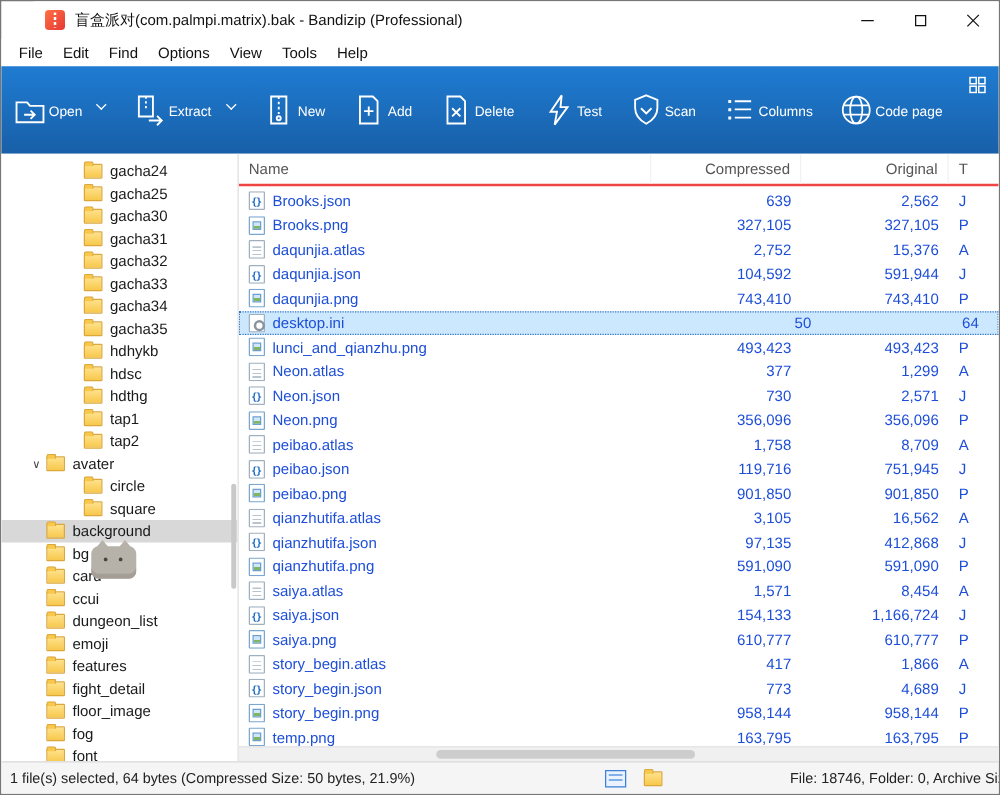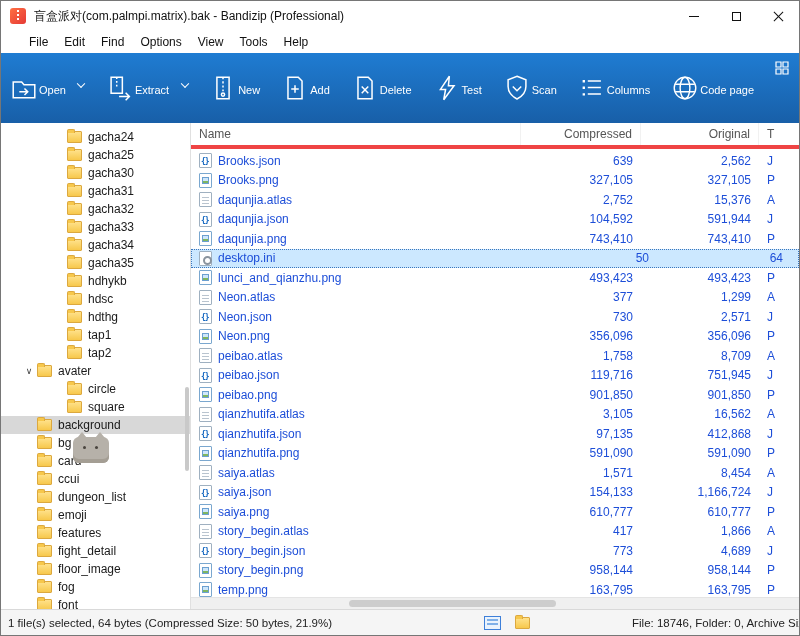--- a/index.html
+++ b/index.html
@@ -1,33 +1,33 @@
 <!DOCTYPE html>
 <html><head>
 <meta charset="utf-8">
 <style>
   * { box-sizing: border-box; margin: 0; padding: 0; }
   body { background:#3a3a3a; font-family:"Liberation Sans", sans-serif; }
   .window { position:relative; width:800px; height:636px; background:#fff; border:1px solid #767676; overflow:hidden; }
 
   
-  .titlebar { height:30px; display:flex; align-items:center; padding-left:9px; background:#fff; }
+  .titlebar { height:30px; display:flex; align-items:center; padding-left:9px; background:#fff;margin-left:26px; }
   .app-icon { width:16px; height:16px; border-radius:3px; background:linear-gradient(135deg,#ff7043,#e53935); position:relative; flex:none; }
   .app-icon::after { content:""; position:absolute; left:7px; top:2px; bottom:2px; width:2px;
       background:repeating-linear-gradient(#fff 0 2px, transparent 2px 4px); }
   .title { font-size:12px; color:#111; margin-left:8px; flex:1; white-space:nowrap; overflow:hidden; }
   .wbtn { width:42px; height:30px; display:flex; align-items:center; justify-content:center; flex:none; }
   .ic-min { width:10px; height:1px; background:#111; }
   .ic-max { width:9px; height:9px; border:1px solid #111; }
   .ic-close { position:relative; width:11px; height:11px; }
   .ic-close::before,.ic-close::after { content:""; position:absolute; left:-1px; top:5px; width:13px; height:1px; background:#111; }
   .ic-close::before { transform:rotate(45deg); } .ic-close::after { transform:rotate(-45deg); }
 
   
-  .menubar { height:22px; display:flex; align-items:center; font-size:12px; color:#111; padding-left:20px; background:#fff; }
+  .menubar { height:22px; display:flex; align-items:center; font-size:12px; color:#111; padding-left:6px; background:#fff; }
   .menu-item { padding:3px 8px; }
 
   
   .toolbar { height:70px; background:linear-gradient(180deg,#1f7cd2,#185fa8); display:flex; align-items:center; padding:0 4px; gap:12px; position:relative; }
   .tbtn { display:flex; flex-direction:row; align-items:center; justify-content:center; min-width:52px; height:64px; color:#fff; padding:0 4px; border-radius:3px; }
   .tbtn svg { display:block; }
   .tlabel { font-size:11px; margin-top:3px; white-space:nowrap; }
   .tchev { width:15px; height:64px; display:flex; align-items:center; justify-content:center; margin-left:-8px; }
   .chev { width:6px; height:6px; border-right:1.4px solid #fff; border-bottom:1.4px solid #fff; transform:rotate(45deg) translate(-3px,-3px); }
   .grid-toggle { position:absolute; top:7px; right:9px; width:16px; height:16px; display:flex; align-items:center; justify-content:center; }
@@ -47,21 +47,21 @@
   .sscroll { position:absolute; right:1px; top:264px; width:4px; height:84px; background:#c9c9c9; border-radius:2px; }
 
   
   .cat { position:absolute; left:72px; top:314px; width:36px; height:26px; background:#b6b1a9; border-radius:6px; box-shadow:inset 0 -4px 0 #a49e94; z-index:5; }
   .cat::before,.cat::after { content:""; position:absolute; top:-5px; border-left:5px solid transparent; border-right:5px solid transparent; border-bottom:6px solid #b6b1a9; }
   .cat::before { left:4px; } .cat::after { right:4px; }
   .eyes { position:absolute; left:10px; top:9px; width:3px; height:3px; border-radius:50%; background:#49443e; box-shadow:12px 0 0 #49443e; }
 
   
   .filearea { flex:1; display:flex; flex-direction:column; overflow:hidden; position:relative; }
-  .fheader { height:26px; flex:none; display:flex; align-items:stretch; font-size:12px; color:#555; border-bottom:4px solid #ef4444; }
+  .fheader { height:26px; flex:none; display:flex; align-items:stretch; font-size:12px; color:#555; border-bottom:2px solid #ef4444; }
   .hcell { display:flex; align-items:center; padding:0 8px; border-right:1px solid #f1f1f1; }
   .col-name { flex:0 0 330px; }
   .col-comp { flex:0 0 120px; justify-content:flex-end; text-align:right; }
   .col-orig { flex:0 0 118px; justify-content:flex-end; text-align:right; }
   .col-type { flex:0 0 60px; }
   .rows { flex:1; overflow:hidden; padding-top:2px; }
   .frow { height:19.5px; display:flex; align-items:center; font-size:12px; color:#1d4ed8; }
   .frow .fcell { display:flex; align-items:center; padding:0 8px; white-space:nowrap; overflow:hidden; }
   .frow .col-comp,.frow .col-orig { justify-content:flex-end; }
   .frow.selected { background:#cce8ff; outline:1px dotted #3b77bd; outline-offset:-1px;gap:16px; }

